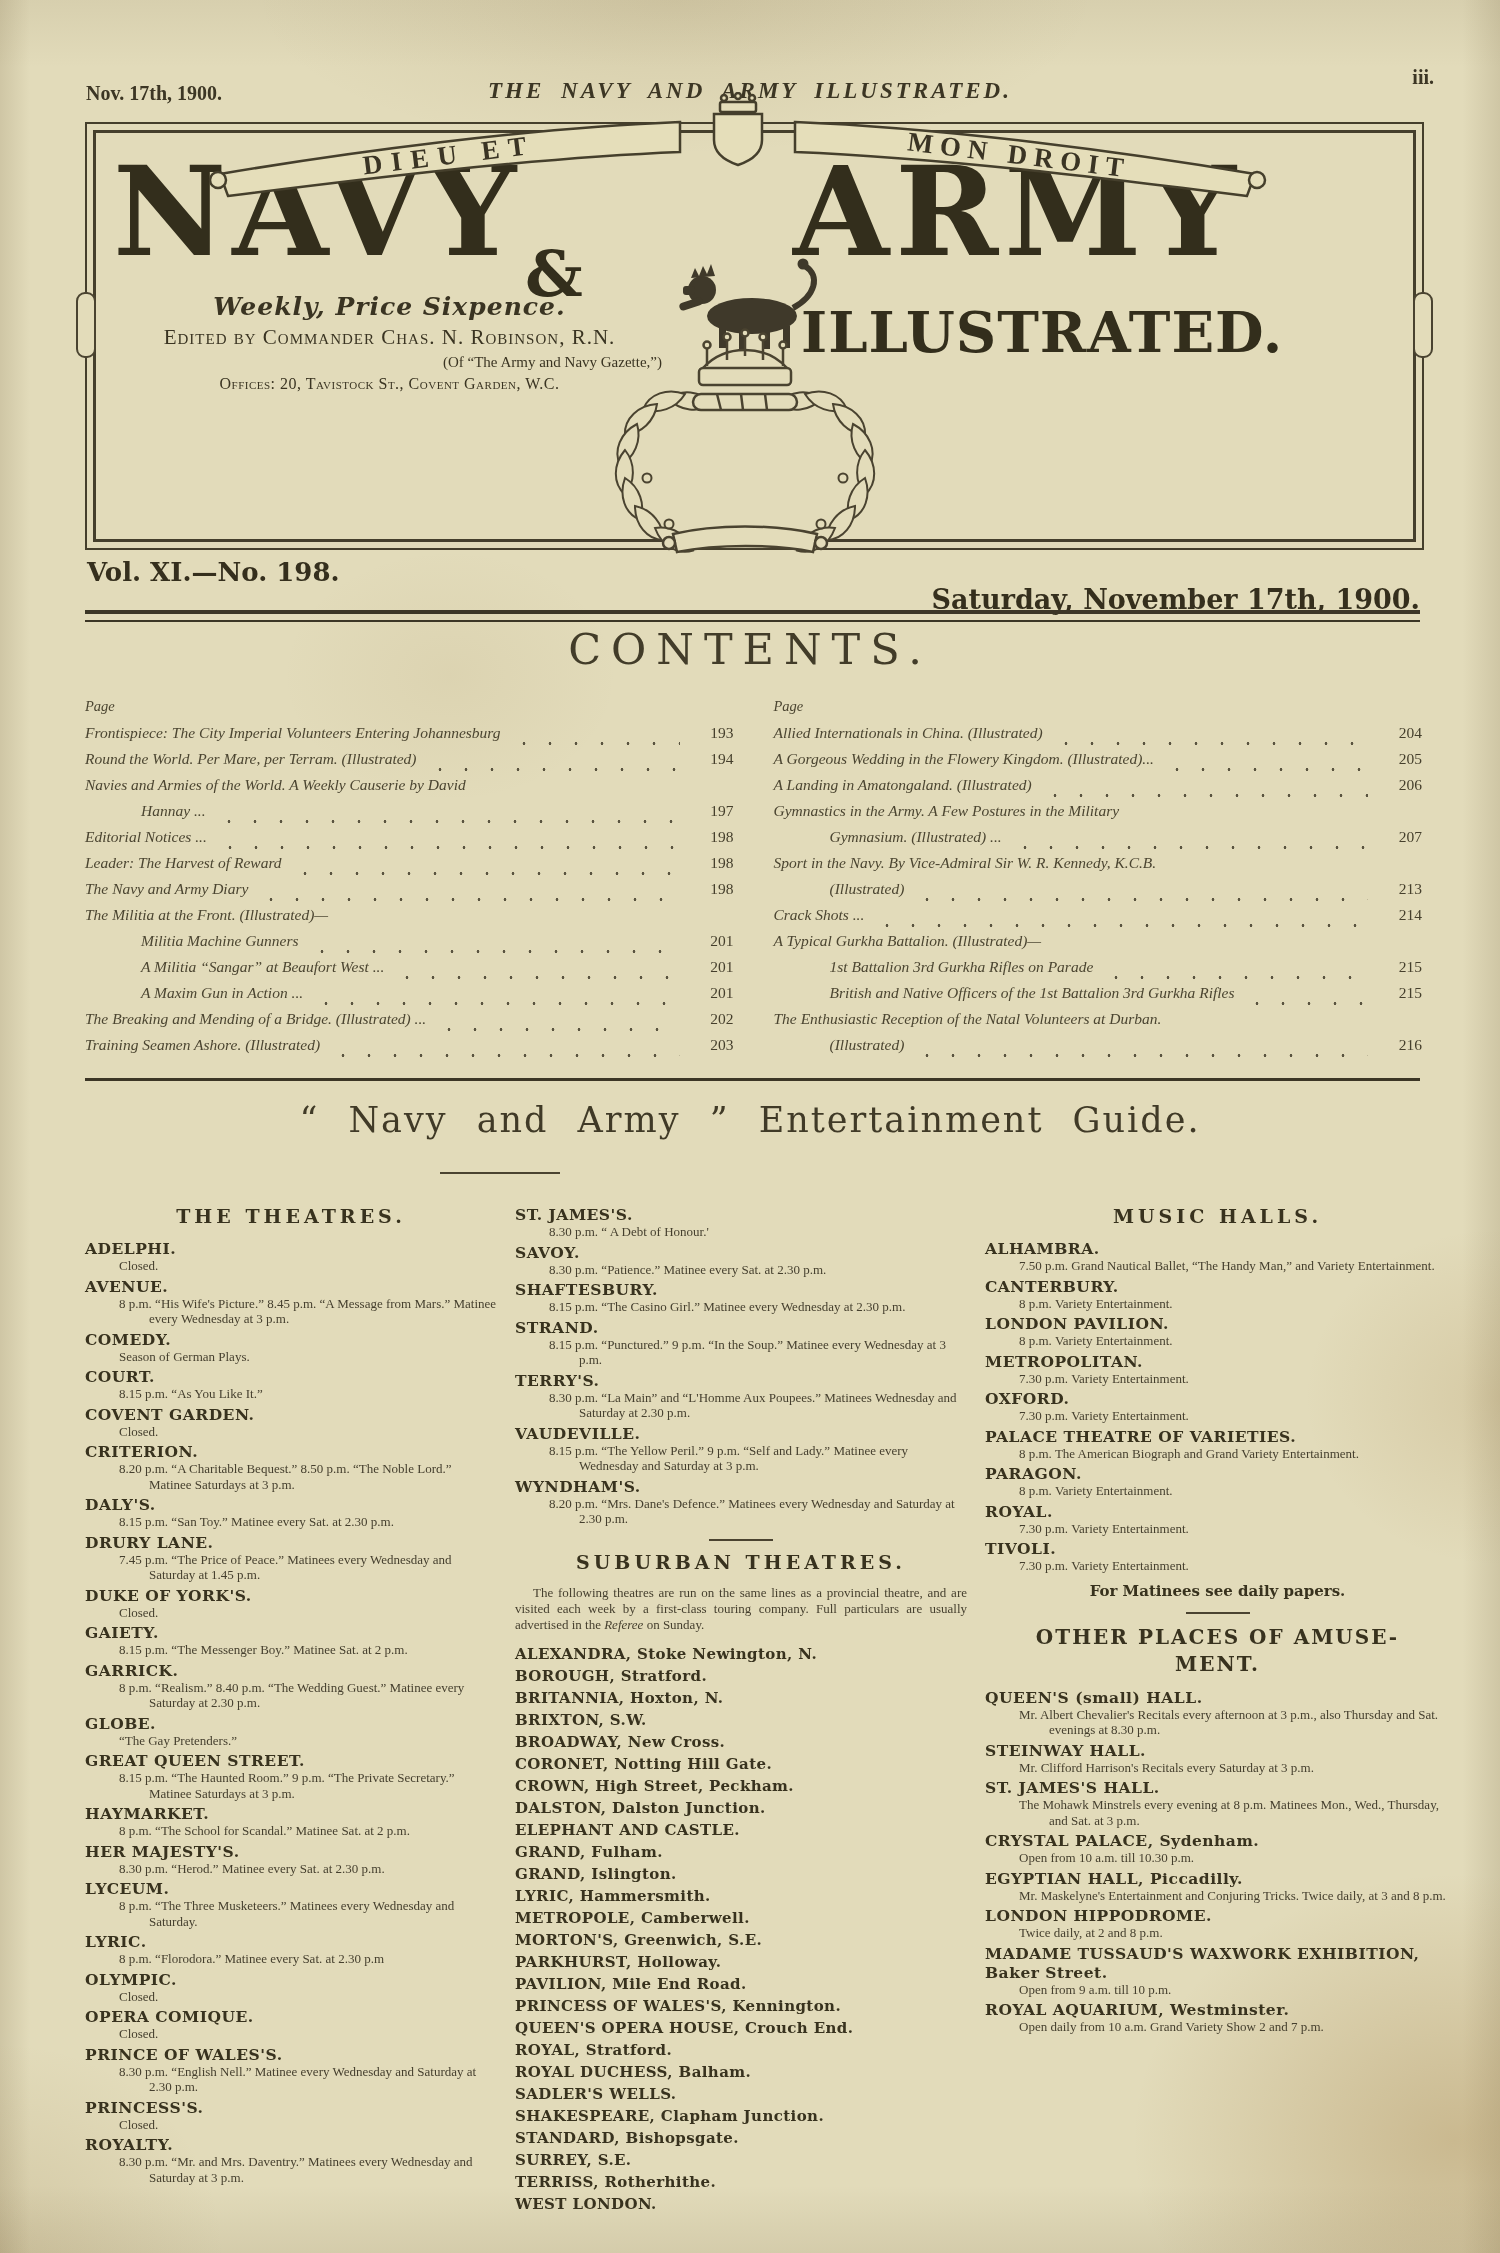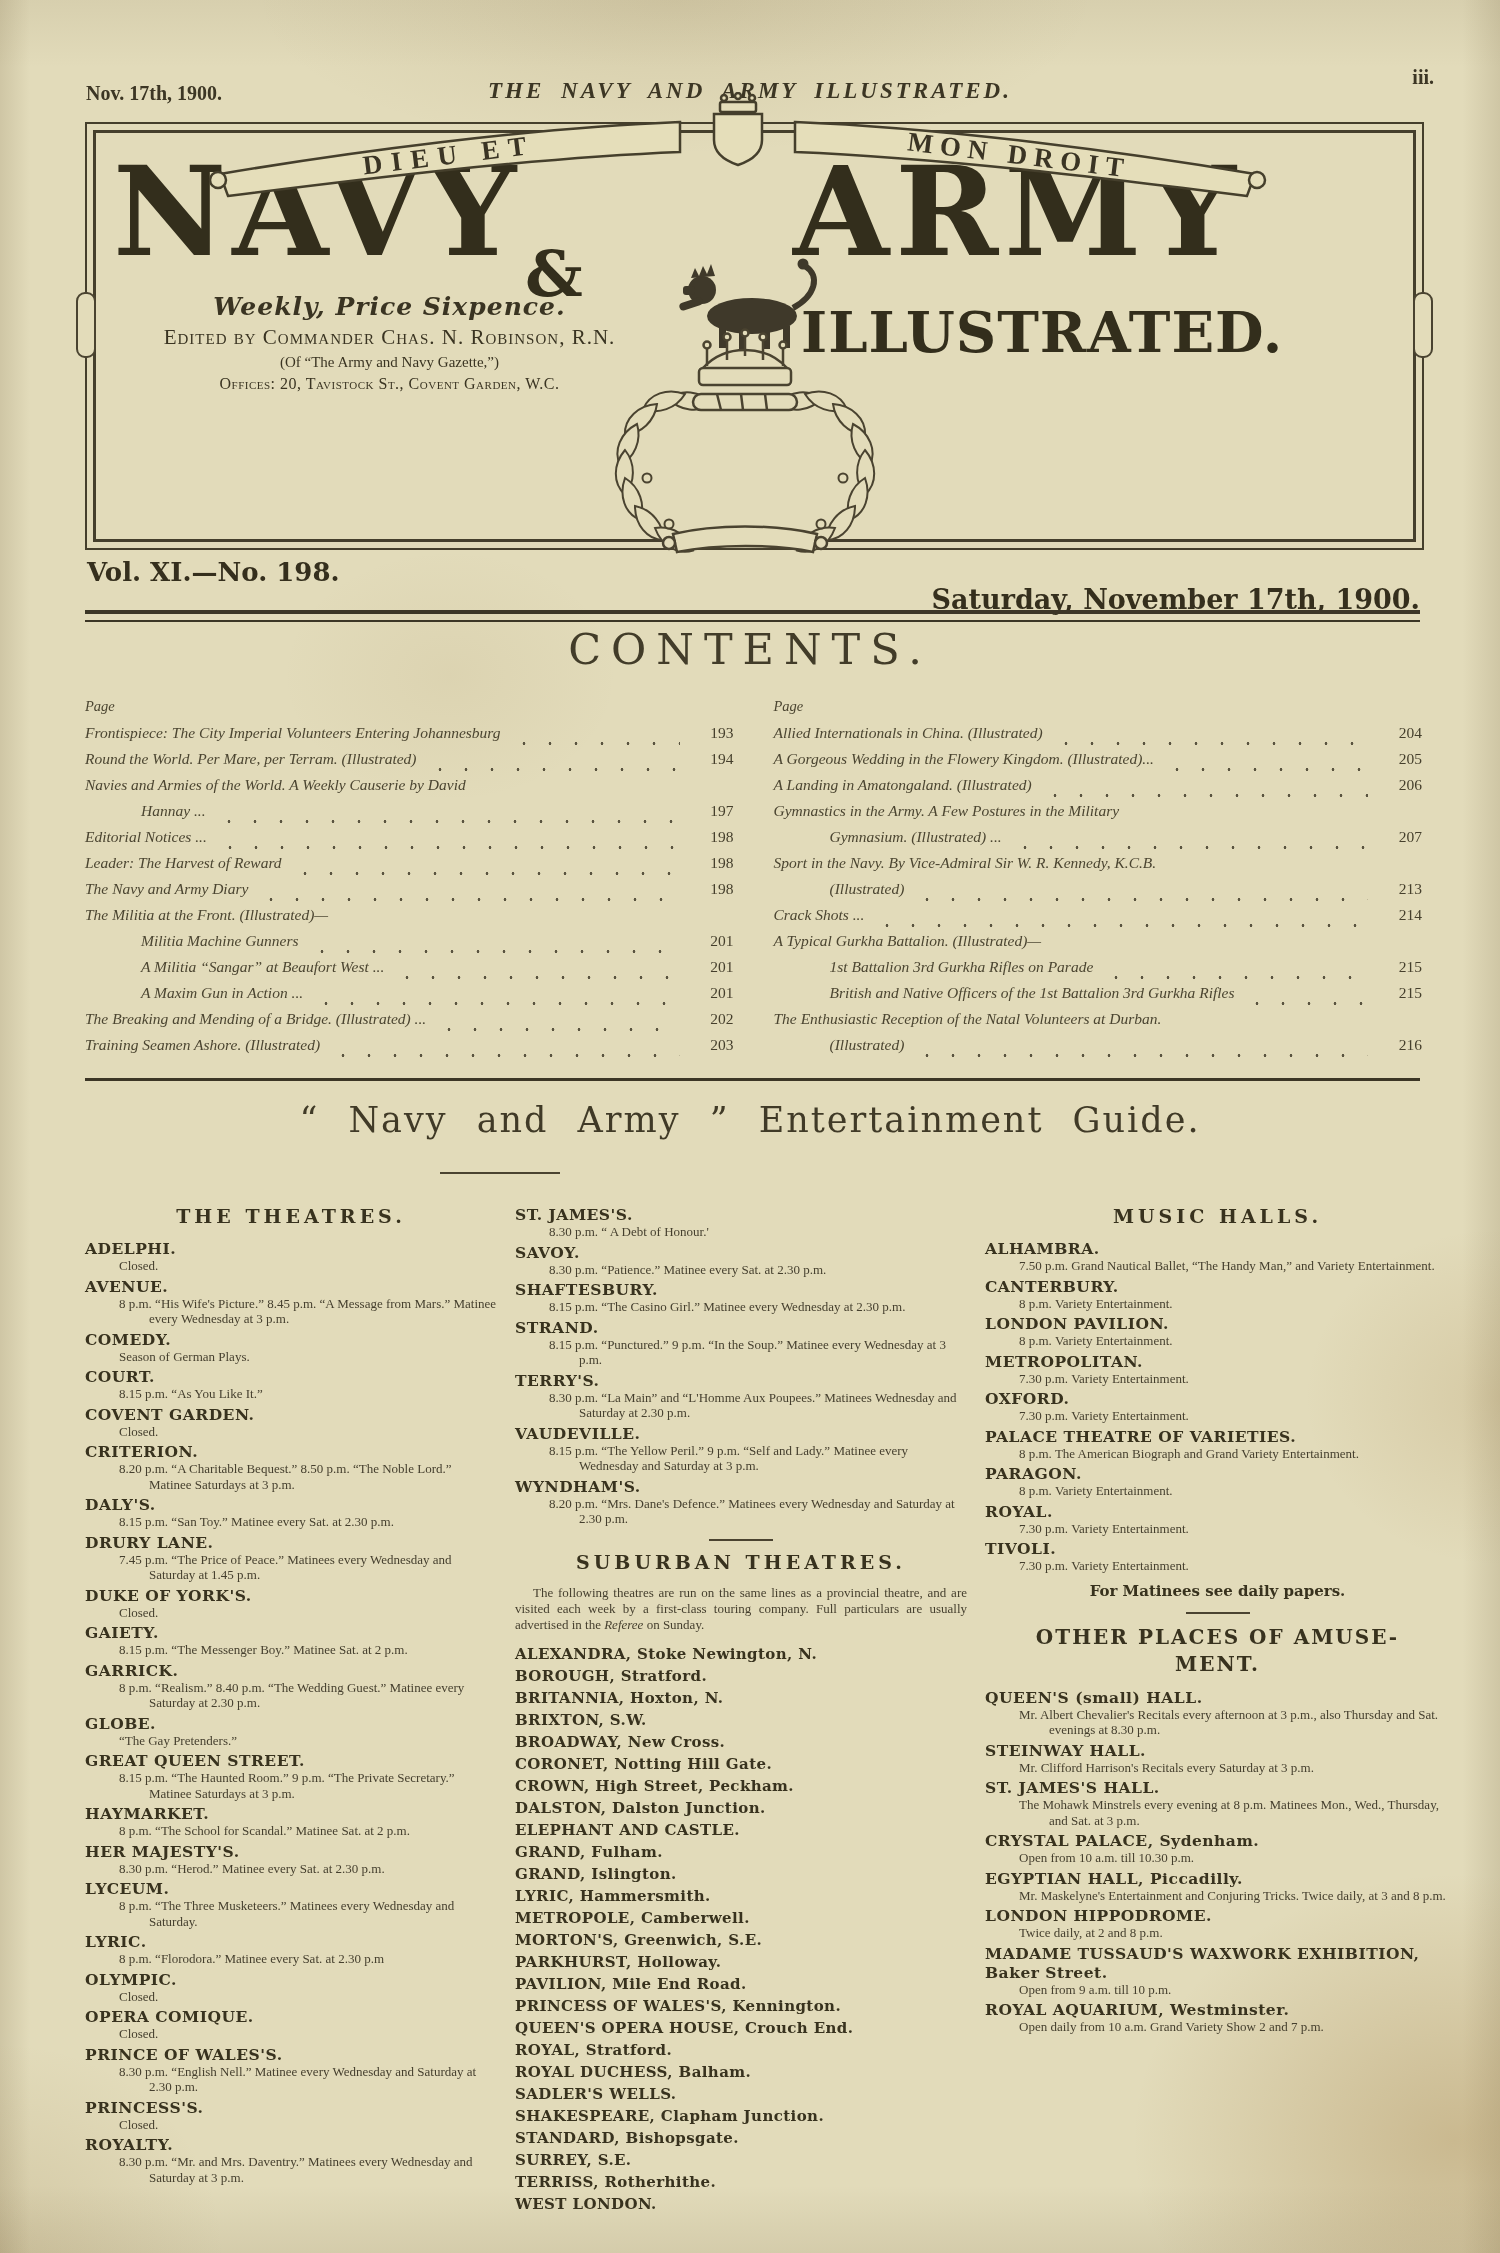--- a/index.html
+++ b/index.html
@@ -28,21 +28,21 @@
   .edge-orn{position:absolute;width:16px;height:62px;border:2px solid #4a4330;border-radius:9px;background:#e3dcba;top:168px;z-index:4;}
   .edge-orn.l{left:-11px;} .edge-orn.r{right:-11px;}
   .ribbon{position:absolute;left:200px;top:92px;width:1075px;height:114px;z-index:5;}
   .t-navy{position:absolute;left:26px;top:26px;font:bold 124px/1 "DejaVu Serif",serif;letter-spacing:6px;color:#332e1c;}
   .t-amp{position:absolute;left:438px;top:118px;font:bold 64px/1 "DejaVu Serif",serif;color:#332e1c;}
   .t-army{position:absolute;left:706px;top:26px;font:bold 124px/1 "DejaVu Serif",serif;letter-spacing:6px;color:#332e1c;}
   .t-illustrated{position:absolute;left:714px;top:180px;font:bold 56px/1 "DejaVu Serif",serif;letter-spacing:1px;color:#332e1c;}
   .mast-info{position:absolute;left:30px;top:168px;width:545px;text-align:center;color:#3a3422;}
   .mi-weekly{font:bold italic 25px/30px "DejaVu Serif",serif;letter-spacing:1px;}
   .mi-edited{font:21px/30px "Liberation Serif",serif;font-variant:small-caps;letter-spacing:1px;}
-  .mi-gazette{font:15px/20px "Liberation Serif",serif;}
+  .mi-gazette{font:15px/20px "Liberation Serif",serif;text-align:right;}
   .mi-offices{font:16px/24px "Liberation Serif",serif;font-variant:small-caps;letter-spacing:.5px;}
   .crest{position:absolute;left:545px;top:228px;width:400px;height:338px;z-index:3;}
   .vol-line{position:absolute;left:85px;top:551px;width:1335px;height:40px;}
   .vol-no{position:absolute;left:2px;top:6px;font:bold 26px "DejaVu Serif",serif;color:#352f1d;}
   .issue-date{position:absolute;right:0;top:0;font:bold 27px "DejaVu Serif",serif;color:#352f1d;margin-top:33px;}
   
   .dbl-rule{position:absolute;left:85px;top:610px;width:1335px;height:6px;
     border-top:4px solid #3c3626;border-bottom:2px solid #3c3626;}
   .rule2{position:absolute;left:85px;top:1078px;width:1335px;border-top:3px solid #3c3626;}
   

